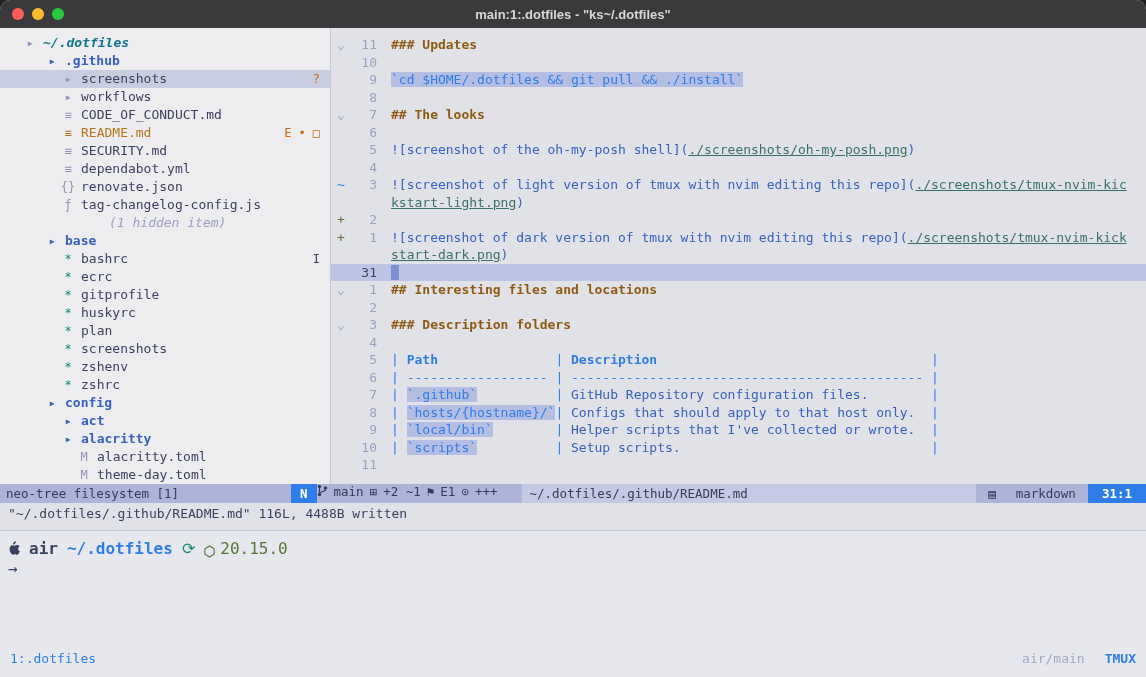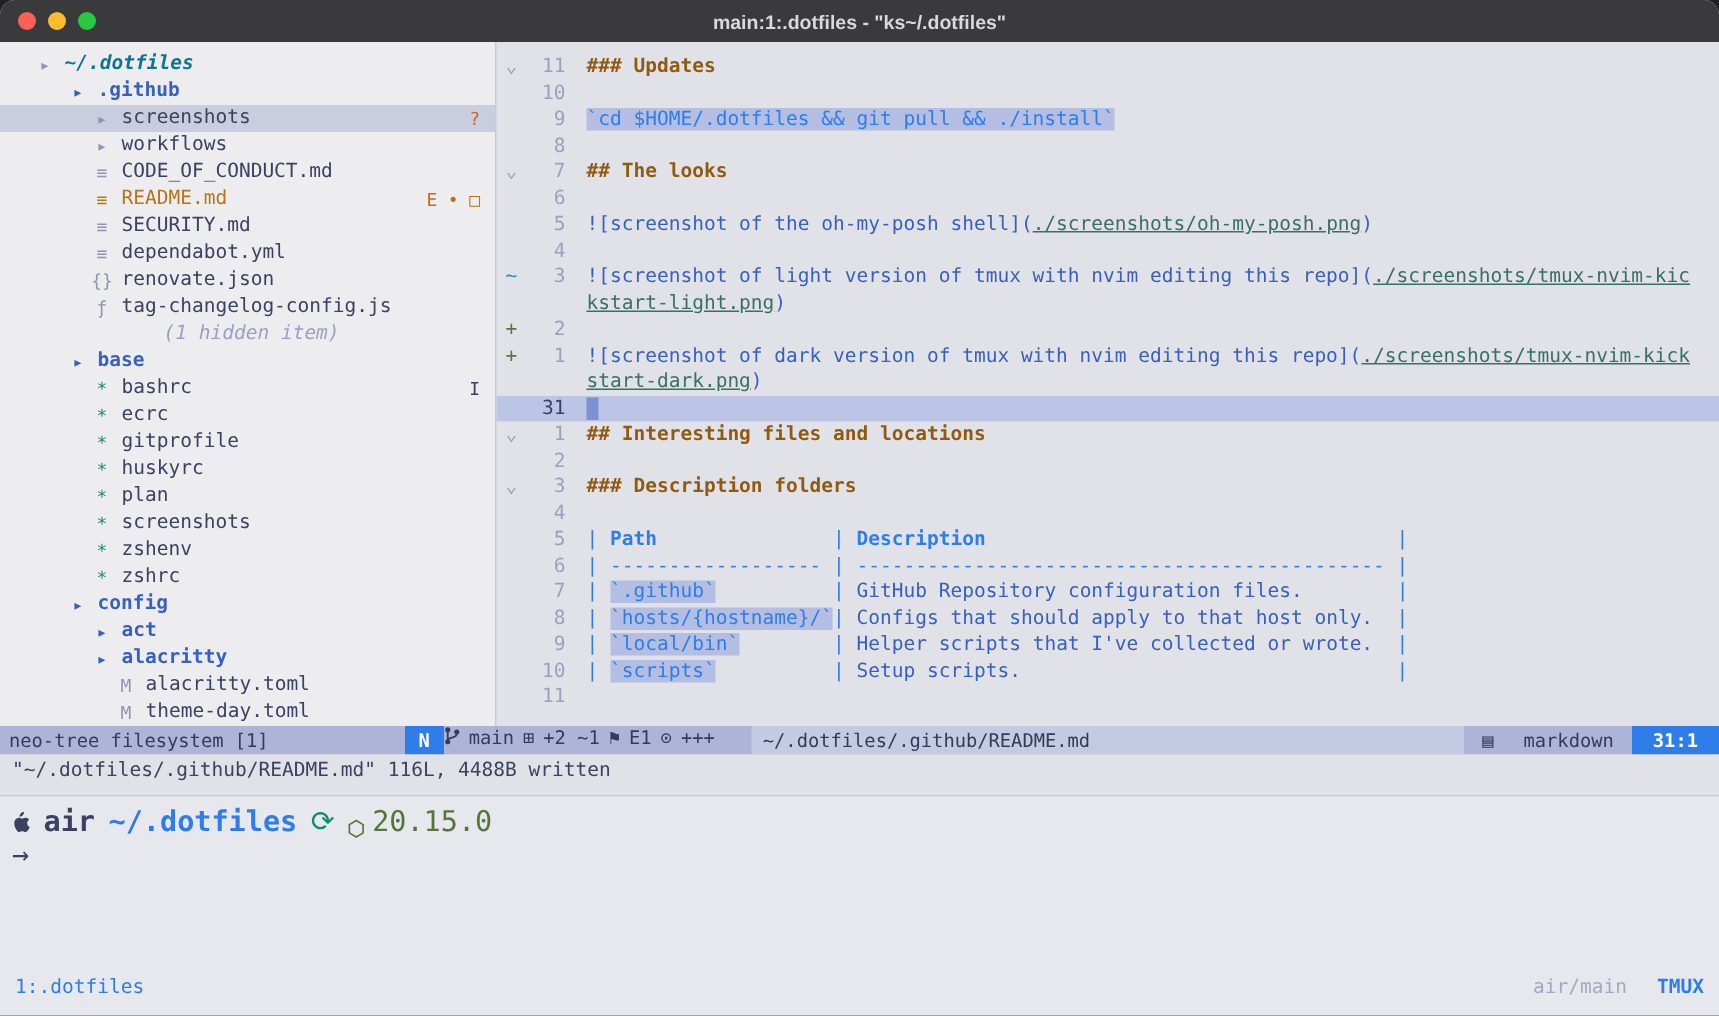--- a/index.html
+++ b/index.html
@@ -53,38 +53,38 @@
   .ed-text{padding-left:14px;flex:1;overflow:hidden}
   .s-h{color:var(--heading);font-weight:bold}
   .s-fg{color:var(--fg)}
   .s-code{background:var(--code_bg);color:var(--code_fg)}
   .s-link{color:var(--link);text-decoration:underline}
   .s-pipe,.s-dash{color:var(--blue)}
   .s-th{color:var(--blue);font-weight:bold}
   .s-cursor{background:var(--cursor)}
   
   .statusband{flex:0 0 19px;display:flex;font-size:12.5px}
-  .nt-bar{width:270px;background:var(--sl_section);color:var(--sl_text);
+  .nt-bar{width:291px;background:var(--sl_section);color:var(--sl_text);
     display:flex;align-items:center;padding:0 6px}
   .lualine{flex:1;display:flex;align-items:stretch;background:var(--sl_section);color:var(--sl_text)}
   .sl-mode{background:var(--blue);color:#fff;font-weight:bold;padding:0 9px;display:flex;align-items:center}
   .sl-git{display:flex;align-items:flex-start;gap:6px;padding:0 0;padding-right:24px}
   .sl-file{flex:1;background:var(--sl_section_light);display:flex;align-items:center;padding:0 8px;overflow:hidden;white-space:nowrap}
   .sl-ft{display:flex;align-items:center;gap:20px;padding:0 12px}
   .sl-pos{background:var(--blue);color:#fff;font-weight:bold;padding:0 14px;display:flex;align-items:center}
   .slico{display:inline-flex;align-items:center}
   .icon-diff::before{content:"⊞"} .icon-diag::before{content:"⚑"}
   .icon-dot::before{content:"⊙"} .icon-md::before{content:"▤"}
   .icon-sync::before{content:"⟳"}
   
   .cmdline{flex:0 0 27px;background:var(--editor_bg);color:var(--text_dark);
     font-size:13px;padding:3px 8px 0;white-space:pre}
   .pane-split{flex:0 0 1px;background:var(--divider)}
   
-  .shell{flex:0 0 113px;background:var(--shell_bg);padding:8px 8px 0;font-size:19px}
+  .shell{flex:0 0 113px;background:var(--shell_bg);padding:8px 8px 0;font-size:16px}
   .prompt{display:flex;align-items:center;gap:9px;height:18px}
   .apple svg{display:block}
   .p-user{font-weight:bold;color:var(--text_dark)}
   .p-path{font-weight:bold;color:var(--blue)}
   .p-sync{color:var(--teal)}
   .p-node{color:var(--green);display:inline-flex;align-items:flex-end;gap:5px}
   .prompt2{height:18px;margin-top:2px;color:var(--text_dark)}
   
   .tmuxbar{flex:1;background:var(--shell_bg);display:flex;justify-content:space-between;
     padding:7px 10px 0;font-size:13px}

